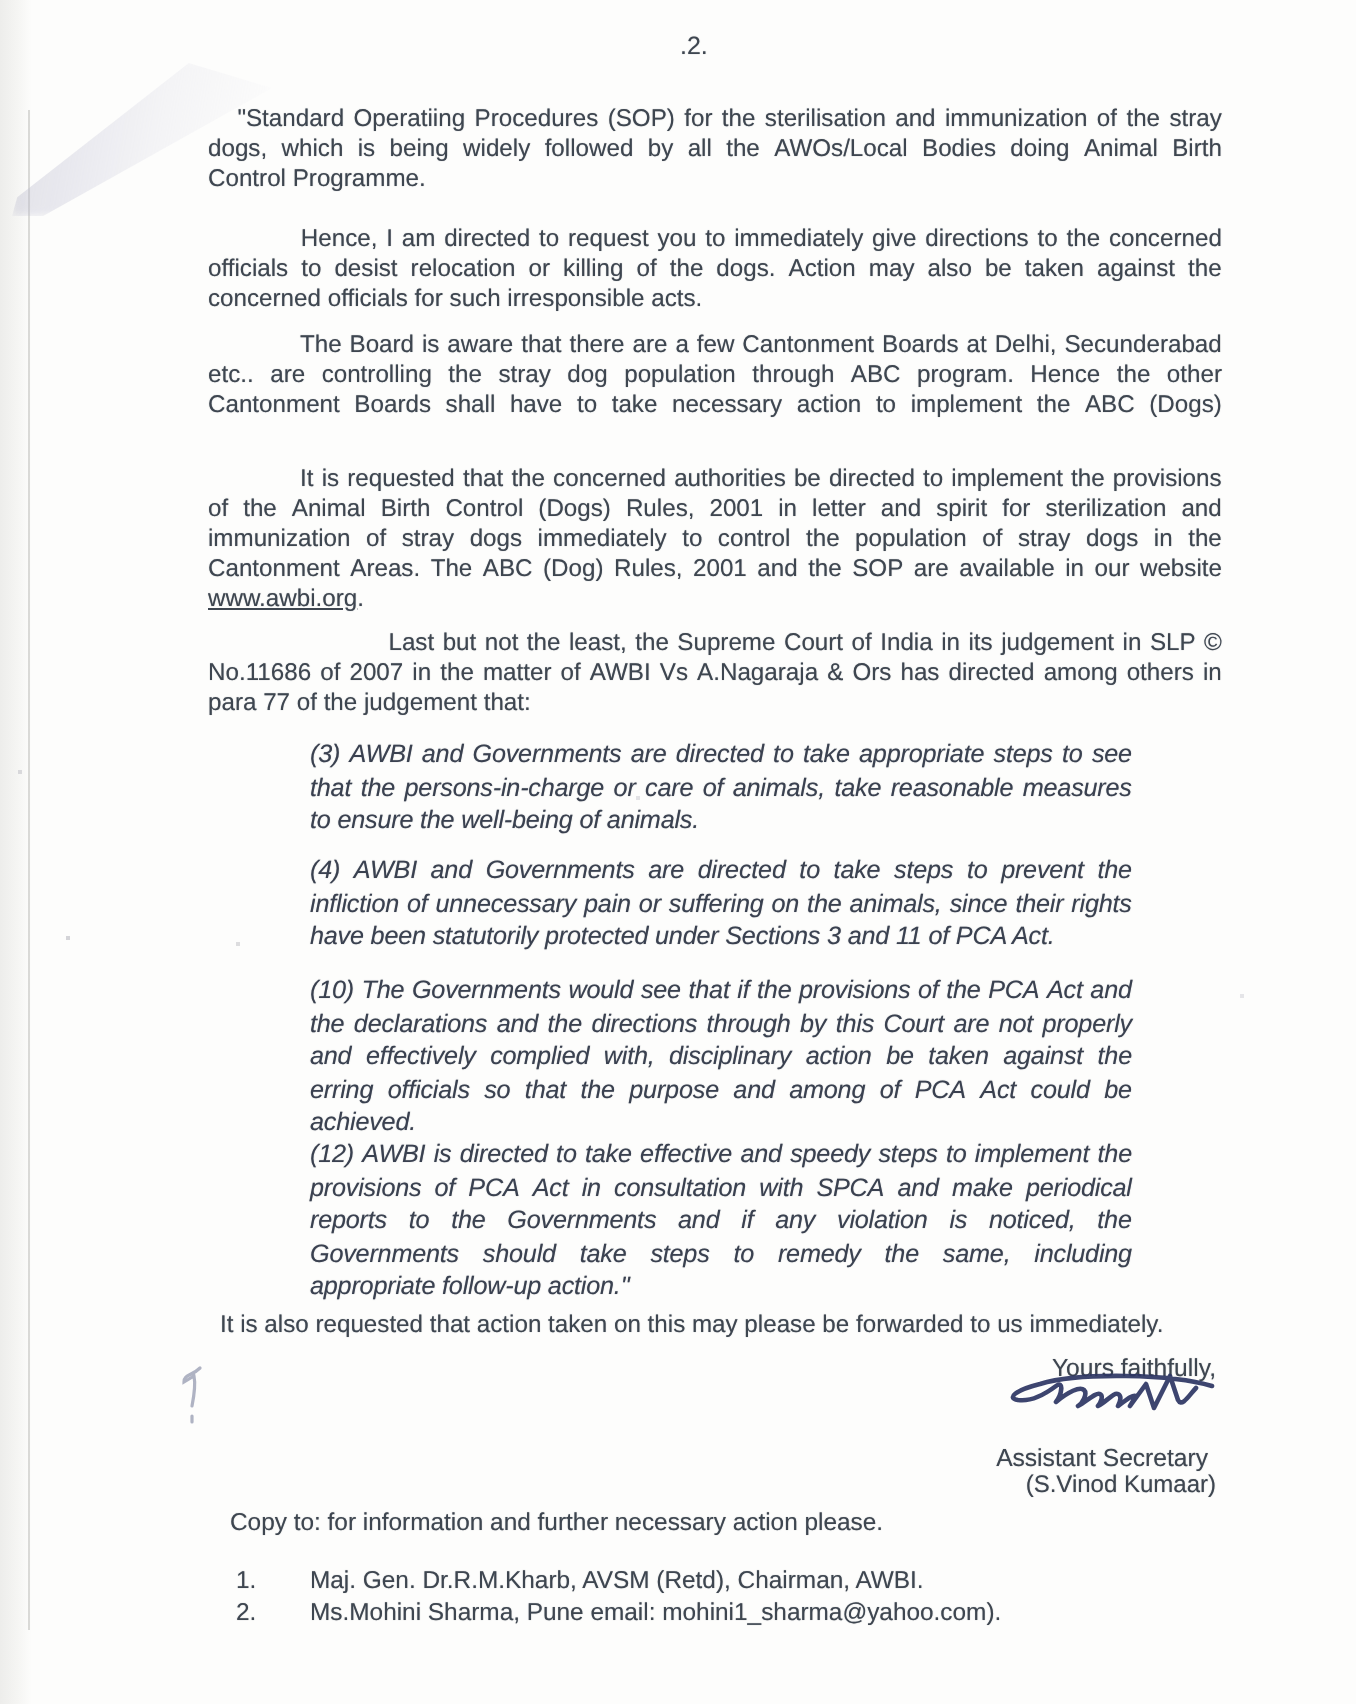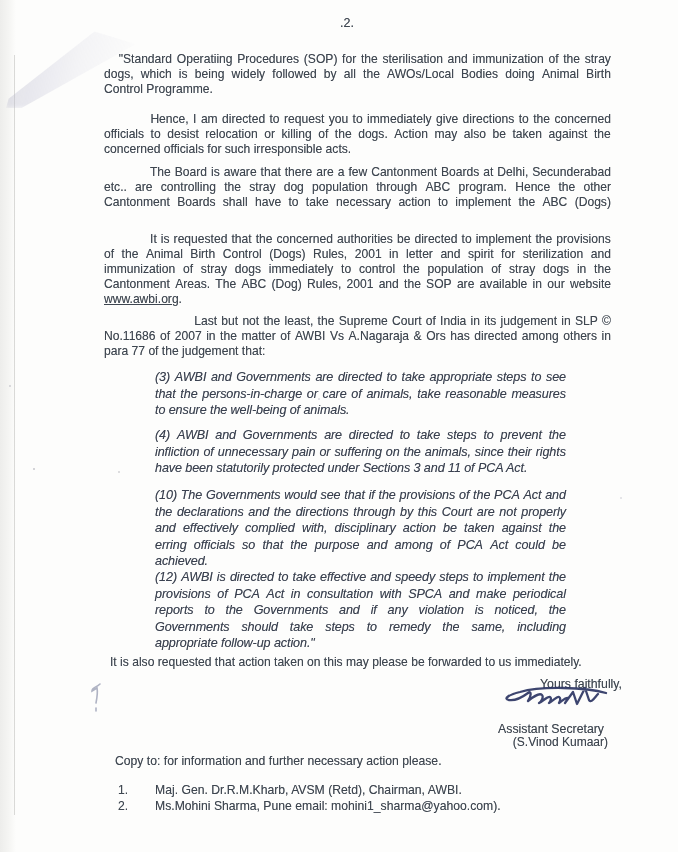--- a/index.html
+++ b/index.html
@@ -41,21 +41,21 @@
   .body-para{left:104px;width:507px;}
   .quote-para{left:155px;width:411px;font-style:italic;color:#3a4150;}
   .ln{line-height:15px;height:15px;font-size:12.1px;}
   .quote-para .ln{line-height:16.6px;height:16.6px;font-size:12.6px;letter-spacing:-.1px;}
   .just{display:flex;justify-content:space-between;}
   .just span{white-space:pre;}
   .ind{flex:0 0 auto;}
   .plain{white-space:pre;}
   .uline{text-decoration:underline;}
   .closing{position:absolute;left:110px;top:655px;font-size:12.1px;white-space:pre;}
-  .sig-salutation{position:absolute;right:56px;top:677px;font-size:12.3px;text-align:right;}
+  .sig-salutation{position:absolute;right:70px;top:677px;font-size:12.3px;text-align:right;}
   .sig-name{position:absolute;right:70px;top:707px;font-size:12px;text-align:left;margin-top:28px;}
   .sig-title{position:absolute;right:74px;top:722px;font-size:12.3px;text-align:left;}
   .signature-svg{position:absolute;left:498px;top:684px;}
   .pen-mark-svg{position:absolute;left:88px;top:680px;}
   .copy-heading{position:absolute;left:115px;top:754px;font-size:12.2px;white-space:pre;}
   .copy-item{position:absolute;left:118px;display:flex;font-size:12.2px;white-space:pre;}
   .copy-item .num{display:inline-block;width:37px;}
   .ci-0{top:783px;}
   .ci-1{top:799px;}
 </style>

